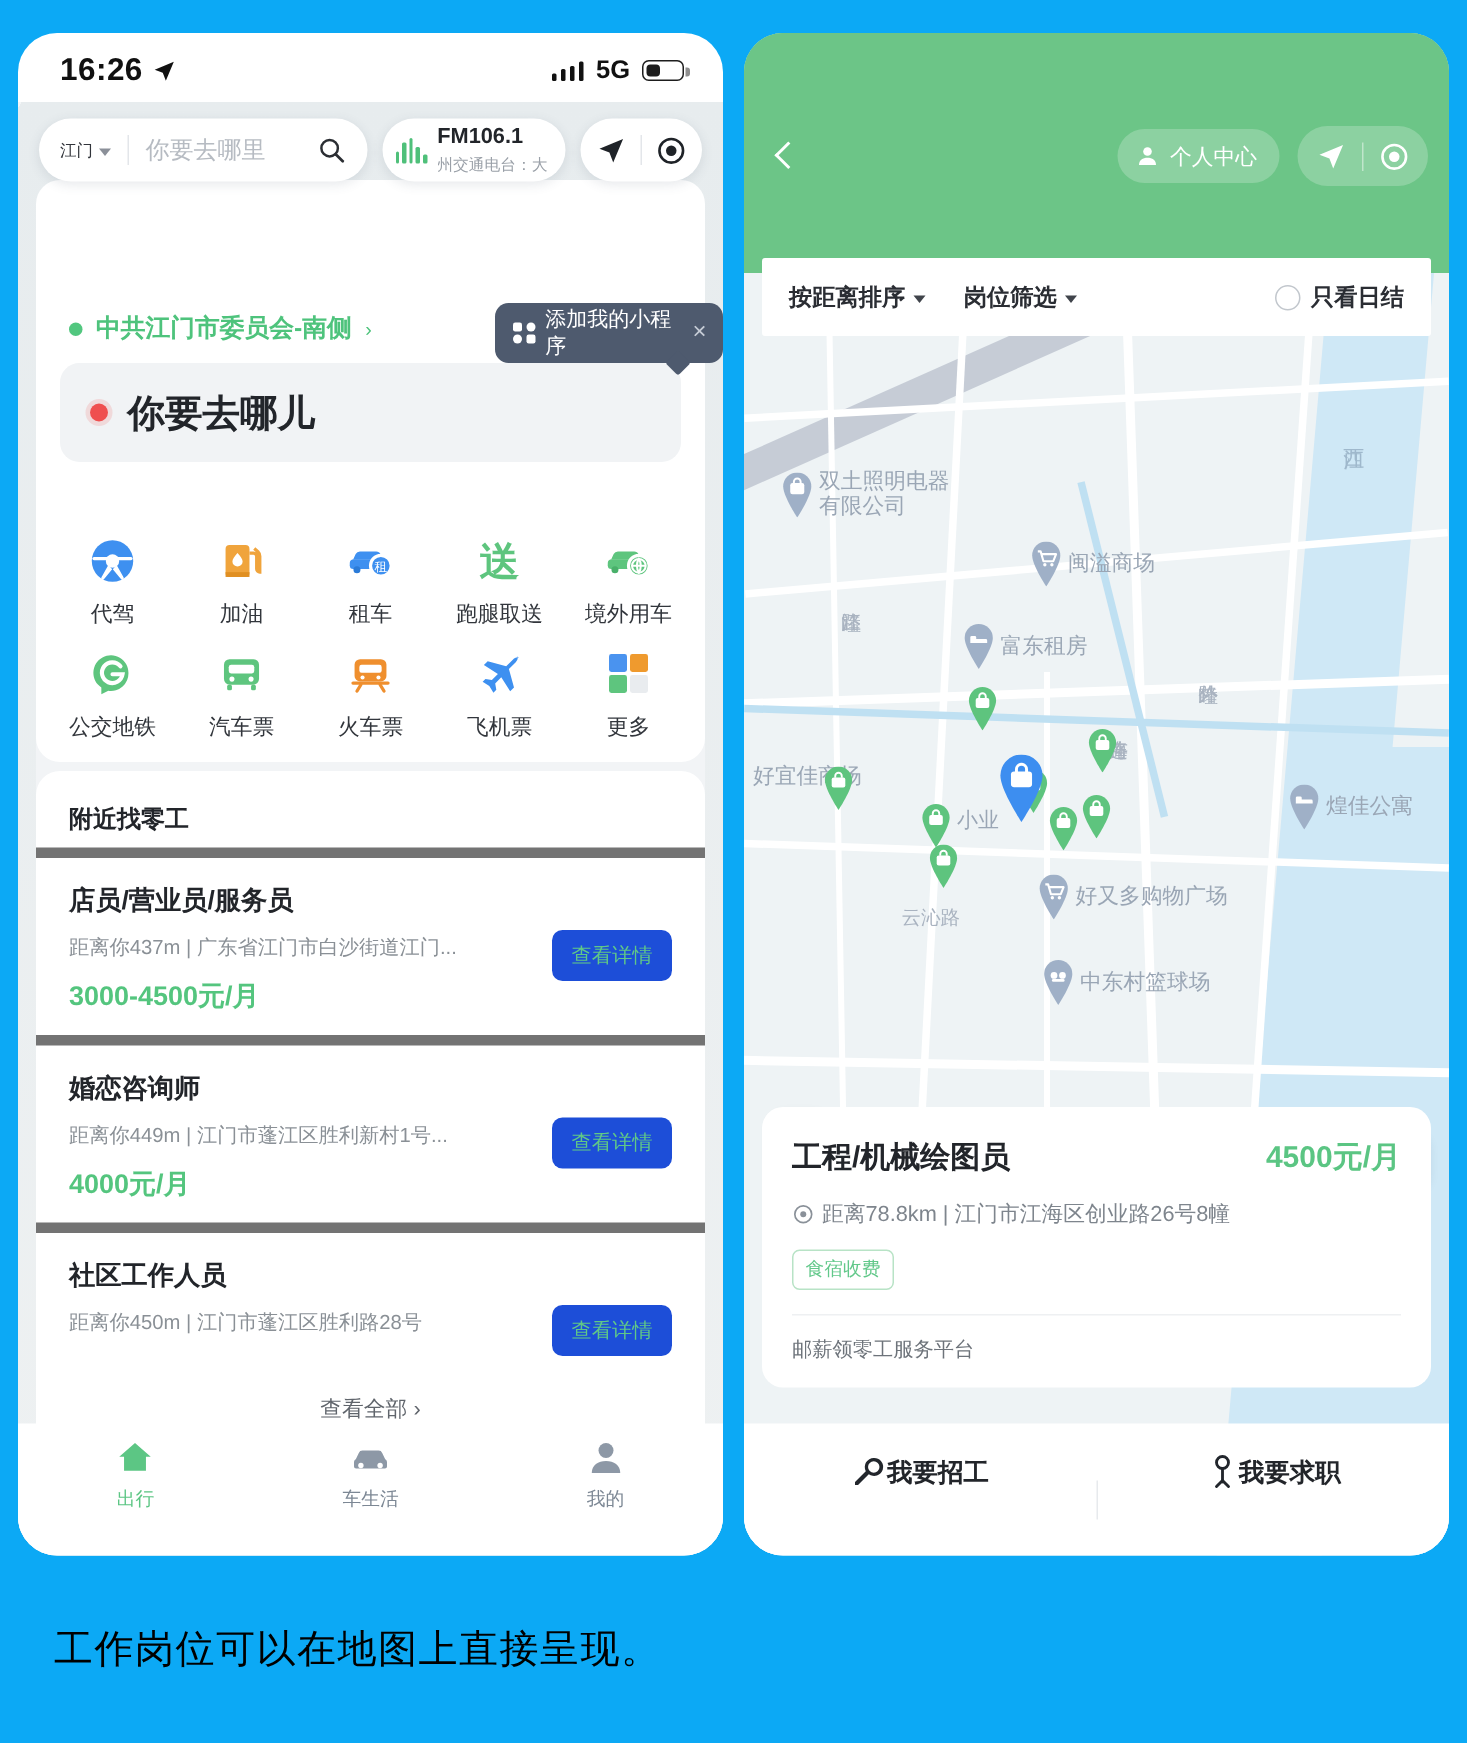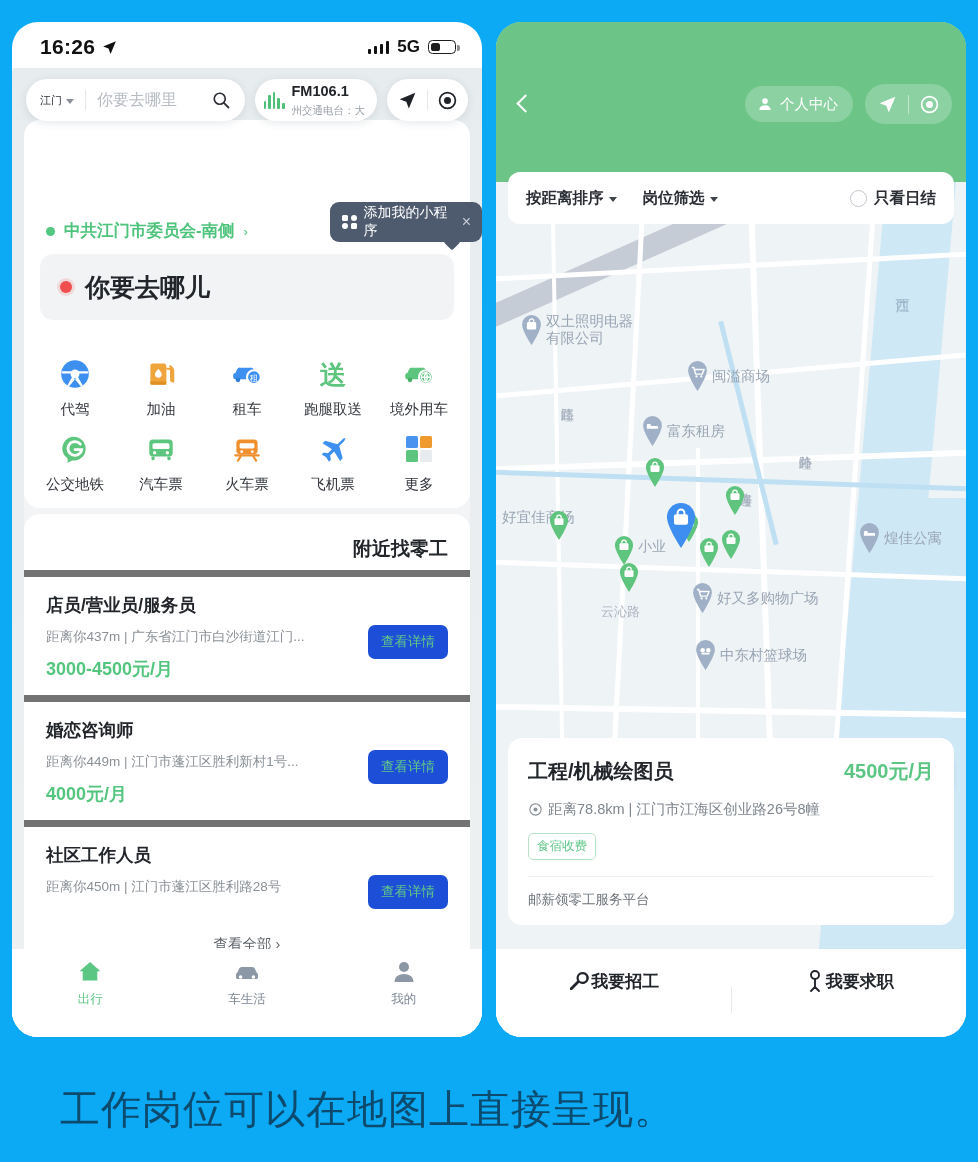--- a/index.html
+++ b/index.html
@@ -96,21 +96,21 @@
   }
   .navpill .np-div { width: 1px; height: 20px; background: #e3e6ea; margin: 0 9px; }
 
   .panel-white {
     position: absolute; top: 52px; left: 12px; right: 12px; bottom: 0;
     background: linear-gradient(180deg,#ffffff 0%, #ffffff 28%, #f2f4f6 28.3%, #f2f4f6 100%);
     border-radius: 16px; z-index: 4;
   }
   .l-card { position: absolute; left: 12px; right: 12px; background: #fff; border-radius: 16px; z-index: 6; }
 
-  .dest-card { top: 140px; padding: 12px 0 16px; }
+  .dest-card { top: 128px; padding: 12px 0 16px; }
   .dest-poi { display: flex; align-items: center; gap: 9px; padding: 0 22px 12px; }
   .dest-dot { width: 9px; height: 9px; border-radius: 50%; background: #52c77f; flex: none; }
   .dest-poi-txt { font-size: 16.5px; font-weight: bold; color: #4ec37c; }
   .dest-arrow { font-size: 13px; color: #4ec37c; }
   .dest-box {
     margin: 0 16px; height: 66px; background: #f1f3f5; border-radius: 13px;
     display: flex; align-items: center; gap: 13px; padding: 0 20px;
   }
   .dest-box-dot { width: 12px; height: 12px; border-radius: 50%; background: #ef4f4f; flex: none; box-shadow: 0 0 0 3px rgba(239,79,79,.16); }
   .dest-box-txt { font-size: 25px; font-weight: bold; color: #22252a; }
@@ -130,21 +130,21 @@
   .tt-label { font-size: 14px; }
   .tt-x { font-size: 16px; color: #c6ccd6; margin-left: 2px; }
 
   .svc-card { top: 270px; padding: 18px 8px 14px; }
   .svc-grid { display: grid; grid-template-columns: repeat(5, 1fr); row-gap: 12px; }
   .svc { display: flex; flex-direction: column; align-items: center; gap: 8px; }
   .svc-ico { width: 36px; height: 36px; display: flex; align-items: center; justify-content: center; }
   .svc-lb { font-size: 14.5px; color: #32363c; }
 
   .jobs-card { top: 446px; padding: 22px 0 0; overflow: hidden; }
-  .jobs-title { font-size: 19px; font-weight: bold; color: #22252a; padding: 0 22px 8px; text-align: right; }
+  .jobs-title { font-size: 16px; font-weight: bold; color: #22252a; padding: 0 22px 8px; }
   .job-row { padding: 16px 22px 14px; border-top: 7px solid #737373; position: relative; }
   .job-row:first-of-type { border-top: none; }
   .job-name { font-size: 17.5px; font-weight: bold; color: #22252a; margin-bottom: 11px; }
   .job-meta { font-size: 13.5px; color: #8a9096; margin-bottom: 11px; max-width: 330px; white-space: nowrap; overflow: hidden; text-overflow: ellipsis; }
   .job-pay { font-size: 18px; font-weight: bold; color: #54c57e; }
   .job-btn {
     position: absolute; right: 22px; top: 48px; background: #1d4ed8; border-radius: 7px;
     padding: 8px 13px; font-size: 13.5px; color: #60c887;
   }
   .jobs-all { text-align: center; font-size: 14.5px; color: #60656c; padding: 14px 0 16px; background: #fff; }
@@ -176,21 +176,21 @@
     align-items: center; gap: 7px; padding: 0 15px 0 12px; color: #fff; font-size: 14.5px; margin-right: 12px;
   }
   .r-navpill {
     height: 40px; background: rgba(255,255,255,.22); border-radius: 20px; display: flex;
     align-items: center; padding: 0 12px;
   }
   .r-navpill .np-div { width: 1px; height: 19px; background: rgba(255,255,255,.45); margin: 0 10px; }
 
   .filterbar {
     position: absolute; top: 104px; left: 12px; right: 12px; height: 52px; background: #fff;
-    border-radius: 12px; z-index: 7; display: flex; align-items: center; padding: 0 18px;
+    border-radius: 2px; z-index: 7; display: flex; align-items: center; padding: 0 18px;
   }
   .fb-item { display: flex; align-items: center; gap: 5px; font-size: 15.5px; font-weight: bold; color: #2a2d33; margin-right: 26px; }
   .fb-caret { width: 0; height: 0; border-left: 4.5px solid transparent; border-right: 4.5px solid transparent; border-top: 5.5px solid #40444b; margin-top: 3px; }
   .fb-radio { margin-left: auto; display: flex; align-items: center; gap: 7px; font-size: 15.5px; font-weight: bold; color: #2a2d33; }
   .radio-o { width: 17px; height: 17px; border-radius: 50%; border: 1.6px solid #c2c7cd; }
 
   .rmap { position: absolute; top: 0; left: 0; right: 0; bottom: 0; overflow: hidden; }
   .loc-btn {
     position: absolute; left: 18px; bottom: 258px; width: 38px; height: 38px; background: #fff;
     border-radius: 10px; display: flex; align-items: center; justify-content: center; z-index: 7;
@@ -218,21 +218,21 @@
   }
   .rc-hr { border-top: 1px solid #eef0f2; margin: 16px 0 0; }
   .rc-src { font-size: 13.5px; color: #6d737a; padding-top: 14px; }
 
   .rtab { position: absolute; bottom: 0; left: 0; right: 0; height: 88px; background: #fff; z-index: 9; display: flex; padding-top: 14px; }
   .rtab-item { flex: 1; display: flex; align-items: center; justify-content: center; font-size: 17px; font-weight: bold; color: #22252a; height: 36px; }
   .rtab-sep { width: 1px; height: 26px; background: #e7eaed; align-self: center; }
 
   
   .caption {
-    position: absolute; left: 36px; top: 1082px; font-size: 40px; color: #0c4a6e; letter-spacing: 1px; margin-left: 24px;
+    position: absolute; left: 36px; top: 1082px; font-size: 26px; color: #000000; letter-spacing: 1px;
   }
 
   
   .mroad { position: absolute; background: #fff; }
   .mwater { position: absolute; background: #cfe8f6; }
   .mlabel { position: absolute; font-size: 13px; color: #aab4c2; white-space: nowrap; }
   .mlabel.rd { color: #a9b3c0; }
   .mpoi { position: absolute; display: flex; align-items: center; gap: 3px; }
   .pin { width: 23px; height: 30px; flex: none; }
   .mpoi-lb { font-size: 14.5px; color: #9aa6b5; white-space: nowrap; line-height: 1.15; }

